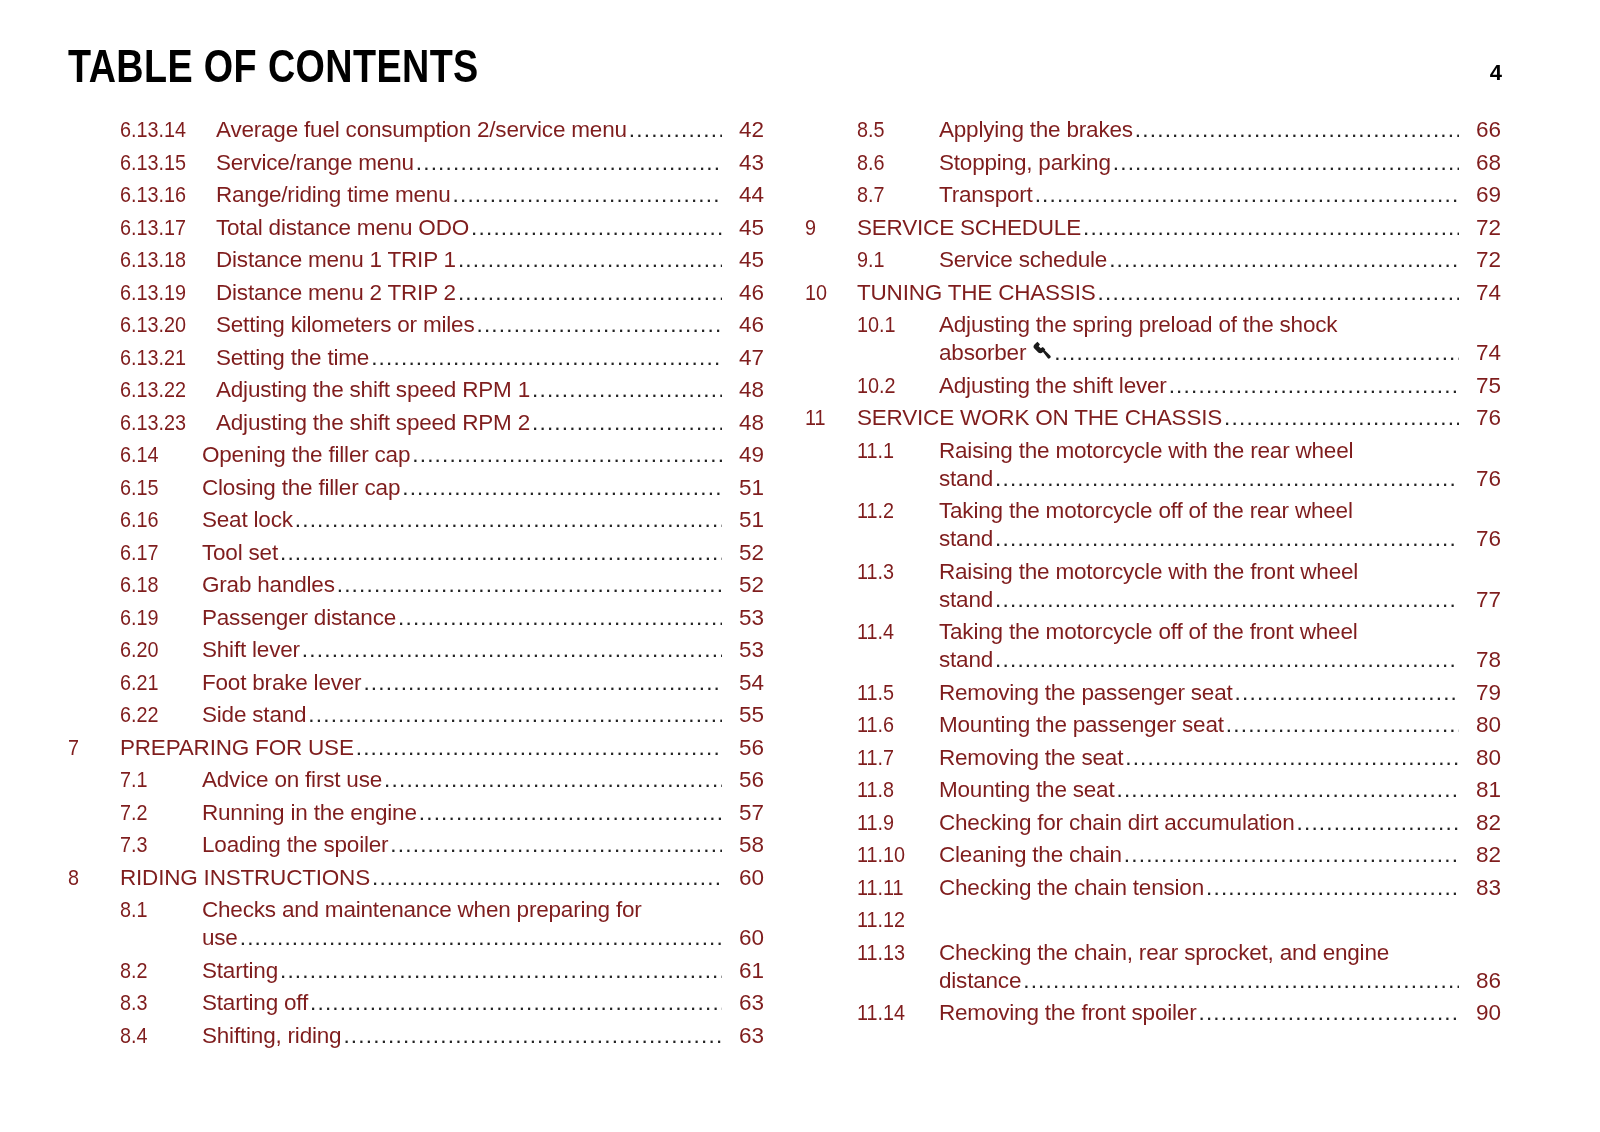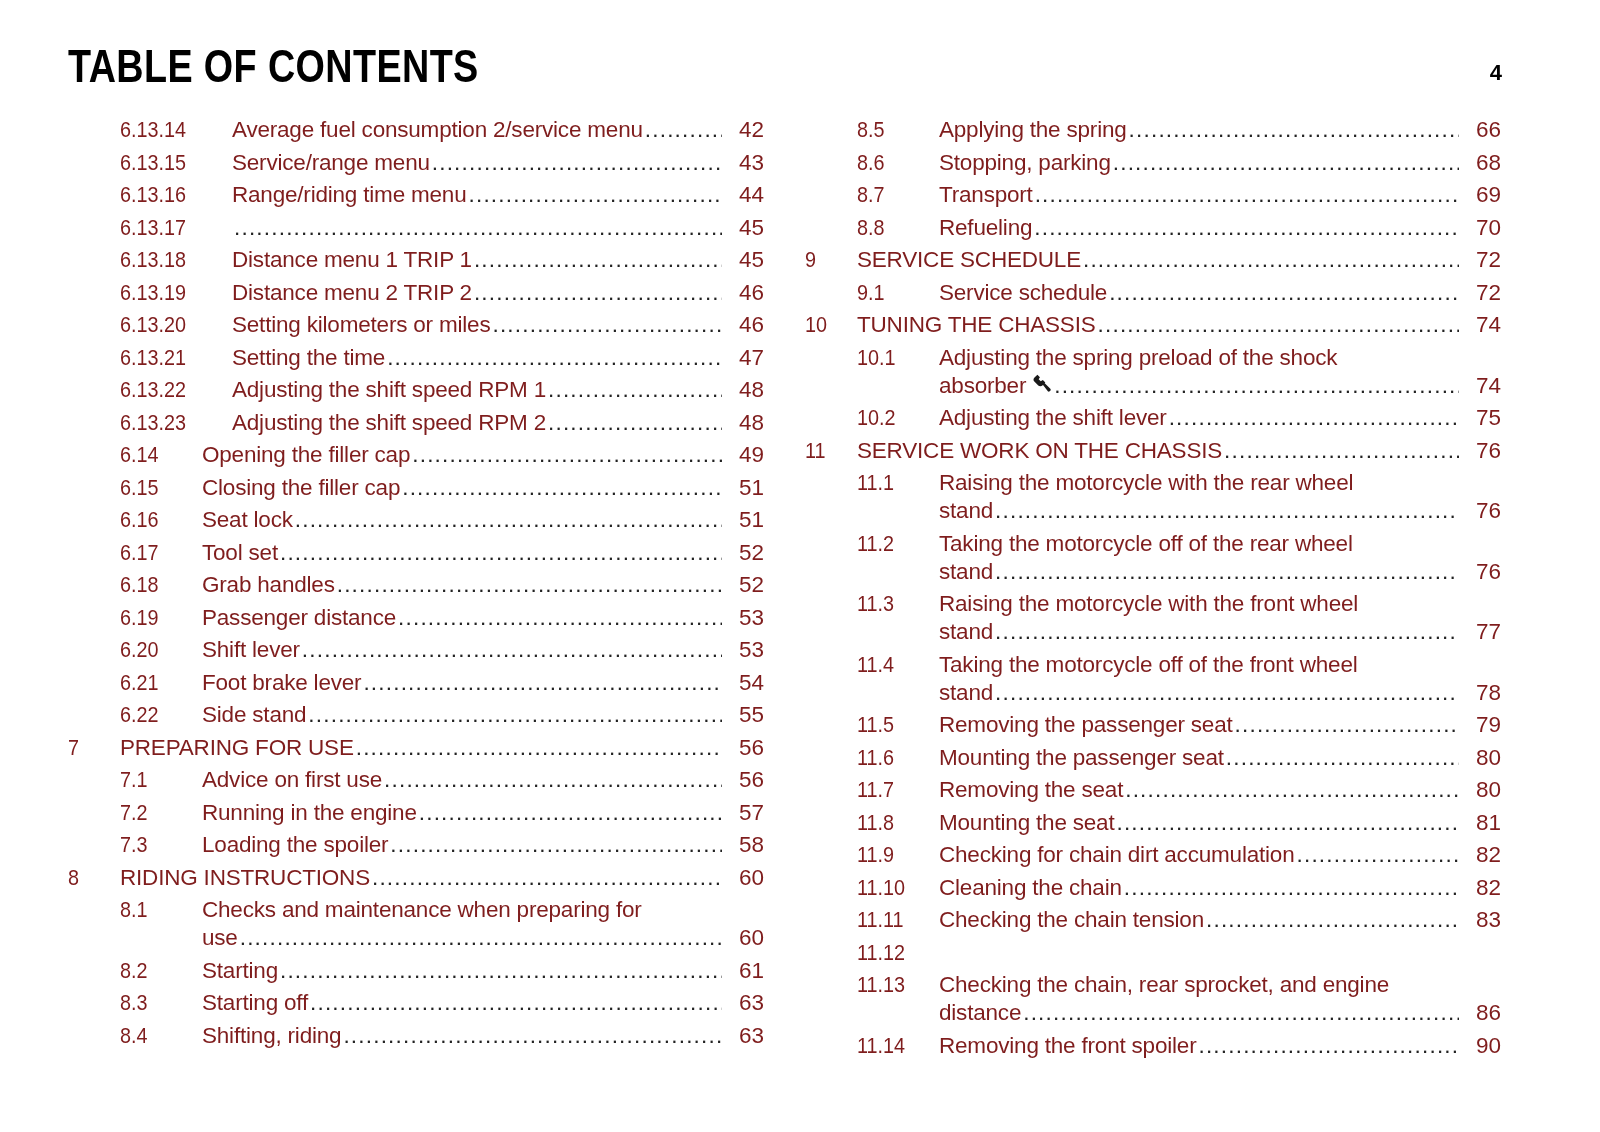--- a/index.html
+++ b/index.html
@@ -90,21 +90,21 @@
     flex: 0 0 auto;
     width: 36px;
     text-align: right;
   }
   
   .lvl1 .num { left: 0; }
   .lvl1 .title-line { left: 52px; }
   .lvl2 .num { left: 52px; }
   .lvl2 .title-line { left: 134px; }
   .lvl3 .num { left: 52px; }
-  .lvl3 .title-line { left: 164px; align-items: center; }
+  .lvl3 .title-line { left: 148px; align-items: center; }
   .wrap .first-text { position: absolute; top: 0; white-space: nowrap; }
   .lvl2 .first-text { left: 134px; }
   .wrench {
     display: inline-block;
     width: 20px;
     height: 20px;
     margin-left: 6px;
     vertical-align: -2px;
   }
   .title, .first-text {
@@ -145,20 +145,21 @@
           <span class="title">Range/riding time menu</span>
           <span class="leader"></span>
           <span class="page">44</span>
         </div>
       </div>
     </div>
     <div class="entry lvl3">
       <div class="row">
         <span class="num">6.13.17</span>
         <div class="title-line">
+          <span class="title">Total distance menu ODO</span>
           <span class="leader"></span>
           <span class="page">45</span>
         </div>
       </div>
     </div>
     <div class="entry lvl3">
       <div class="row">
         <span class="num">6.13.18</span>
         <div class="title-line">
           <span class="title">Distance menu 1 TRIP 1</span>
@@ -399,21 +400,21 @@
           <span class="page">63</span>
         </div>
       </div>
     </div>
   </div>
 <div class="toc-col right" id="col-right">
     <div class="entry lvl2">
       <div class="row">
         <span class="num">8.5</span>
         <div class="title-line">
-          <span class="title">Applying the spring</span>
+          <span class="title">Applying the brakes</span>
           <span class="leader"></span>
           <span class="page">66</span>
         </div>
       </div>
     </div>
     <div class="entry lvl2">
       <div class="row">
         <span class="num">8.6</span>
         <div class="title-line">
           <span class="title">Stopping, parking</span>
@@ -422,30 +423,20 @@
         </div>
       </div>
     </div>
     <div class="entry lvl2">
       <div class="row">
         <span class="num">8.7</span>
         <div class="title-line">
           <span class="title">Transport</span>
           <span class="leader"></span>
           <span class="page">69</span>
-        </div>
-      </div>
-    </div>
-    <div class="entry lvl2">
-      <div class="row">
-        <span class="num">8.8</span>
-        <div class="title-line">
-          <span class="title">Refueling</span>
-          <span class="leader"></span>
-          <span class="page">70</span>
         </div>
       </div>
     </div>
     <div class="entry lvl1">
       <div class="row">
         <span class="num">9</span>
         <div class="title-line">
           <span class="title">SERVICE SCHEDULE</span>
           <span class="leader"></span>
           <span class="page">72</span>

